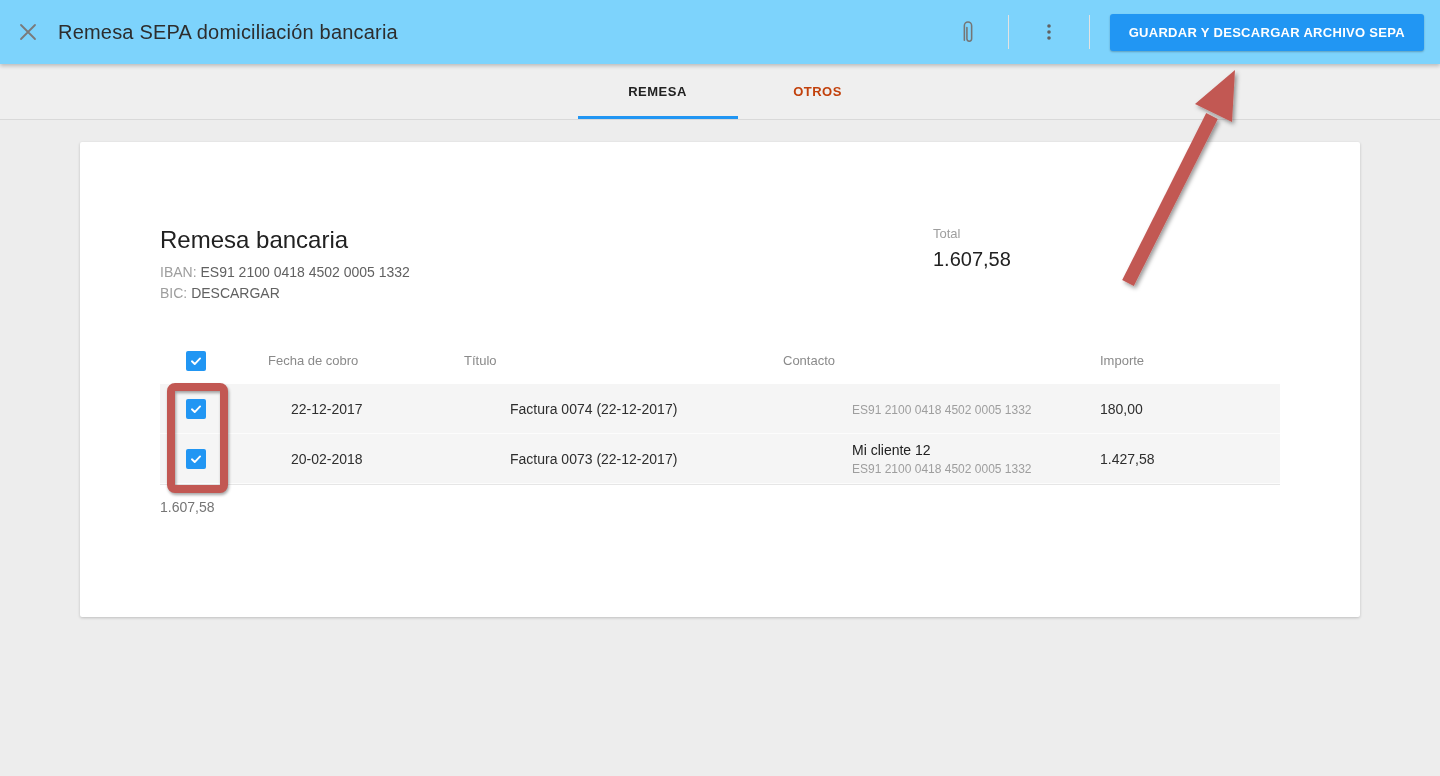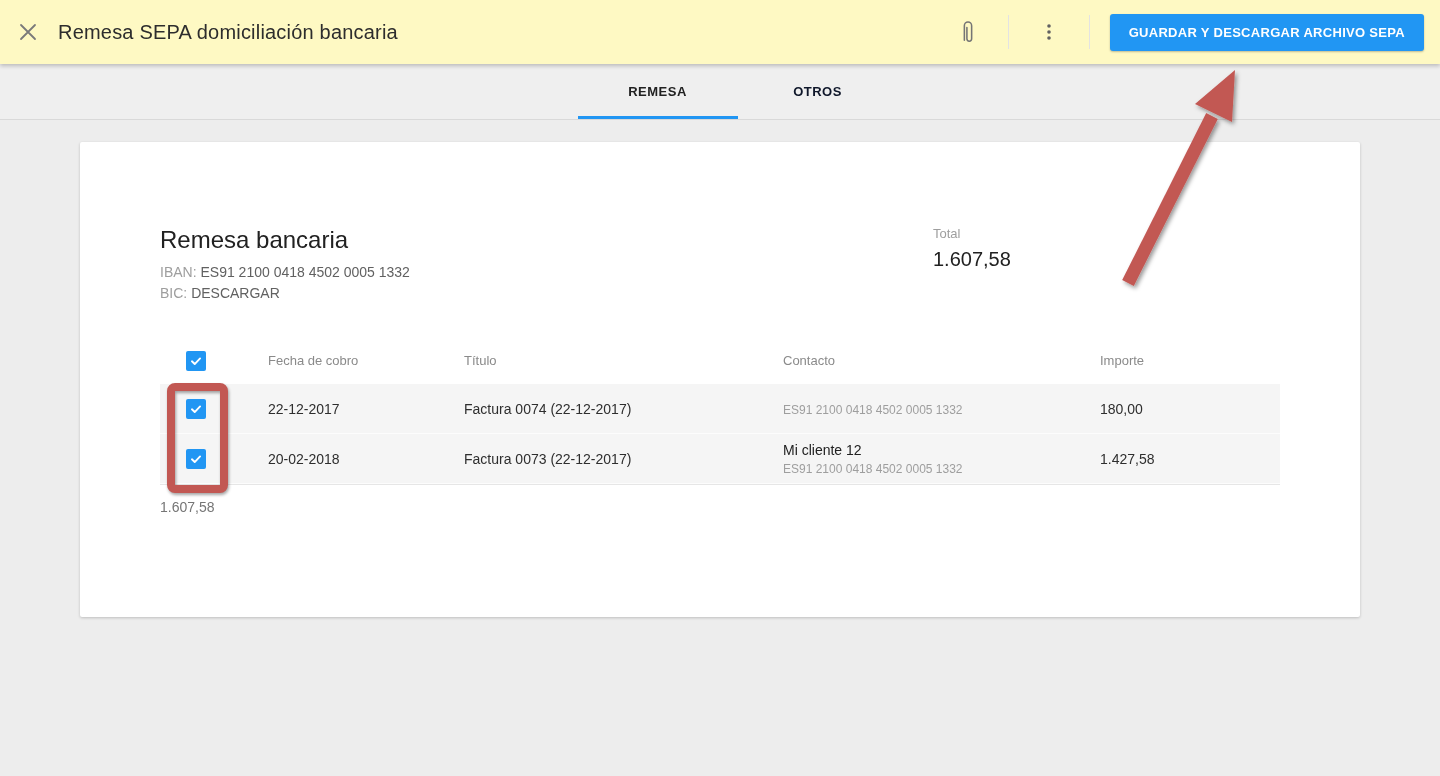--- a/index.html
+++ b/index.html
@@ -1,21 +1,21 @@
 <!DOCTYPE html>
 <html style="--accent: #2196f3; --annotation: #c25853;"><head>
 <meta charset="utf-8">
 <style>
   * { margin:0; padding:0; box-sizing:border-box; }
   html,body { width:1440px; height:776px; overflow:hidden; }
   body { font-family:"Liberation Sans","DejaVu Sans",sans-serif; background:#ededed; color:#212121; position:relative; }
 
   
   .topbar{
-    position:absolute; left:0; top:0; width:1440px; height:64px; background:#fef9c3;
+    position:absolute; left:0; top:0; width:1440px; height:64px; background:#7dd3fc;
     display:flex; align-items:center; justify-content:space-between;
     box-shadow:0 2px 4px rgba(0,0,0,.22); z-index:5;
   }
   .topbar-left{ display:flex; align-items:center; }
   .icon-btn{ width:40px; height:40px; border:none; background:transparent; display:flex; align-items:center; justify-content:center; cursor:pointer; }
   .close-btn{ margin-left:8px; }
   .page-title{ font-size:20px; font-weight:400; color:#2d2d2d; margin-left:10px; letter-spacing:.2px; }
   .topbar-right{ display:flex; align-items:center; }
   .vdiv{ width:1px; height:34px; background:#e3e3e3; margin:0 20px; }
   .primary-btn{
@@ -25,21 +25,21 @@
     box-shadow:0 1px 2px rgba(0,0,0,.25);
   }
 
   
   .tabstrip{
     position:absolute; left:0; top:64px; width:1440px; height:56px; background:#efefef;
     border-bottom:1px solid #d9d9d9; display:flex; justify-content:center; z-index:1;padding-left:35px;
   }
   .tab{
     width:160px; height:100%; display:flex; align-items:center; justify-content:center;
-    font-size:13px; font-weight:700; letter-spacing:.5px; color:#0f172a;
+    font-size:13px; font-weight:700; letter-spacing:.5px; color:#c2410c;
     cursor:pointer; position:relative;
   }
   .tab.active{ color:#212121; }
   .tab.active::after{
     content:""; position:absolute; left:0; bottom:0; width:100%; height:3px;
     background:var(--accent,#2196f3);
   }
 
   
   .content{ position:absolute; left:0; top:120px; width:1440px; height:656px; }
@@ -53,21 +53,21 @@
   .meta .lbl{ color:#9e9e9e; }
   .meta .val{ color:#616161; }
   .total-block{ position:absolute; left:853px; top:84px; }
   .total-lbl{ font-size:13px; color:#9e9e9e; margin-bottom:7px; }
   .total-val{ font-size:20px; color:#212121; }
 
   
   .table{ position:absolute; left:80px; top:195px; width:1120px; }
   .trow{ display:grid; grid-template-columns:108px 196px 319px 1fr 180px; align-items:center; }
   .thead{ height:47px; font-size:13px; color:#8a8a8a; }
-  .rows .trow{ height:50px; background:#f5f5f5; border-bottom:1px solid #fcfcfc; font-size:14px; color:#2e2e2e; }
+  .rows .trow{ height:50px; background:#f5f5f5; border-bottom:1px solid #fcfcfc; font-size:14px; color:#2e2e2e;gap:23px; }
   .rows{ border-bottom:1px solid #e6e6e6; }
   .c-check{ padding-left:26px; }
   .c-amount{ text-align:left; padding-right:72px; }
   .contact-name{ font-size:14px; color:#212121; line-height:18px; }
   .contact-iban{ font-size:12px; color:#9e9e9e; line-height:16px; margin-top:2px; }
   .tfoot{ height:44px; display:flex; align-items:center; justify-content:flex-end; }
   .tfoot .c-amount{ font-size:14px; color:#757575; width:100%; }
 
   .checkbox{
     width:20px; height:20px; border-radius:2px; background:var(--accent,#2196f3);

